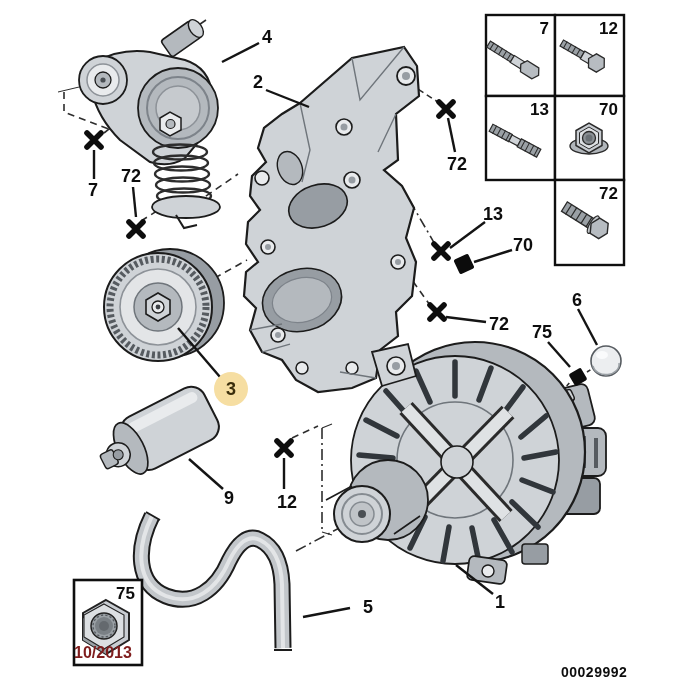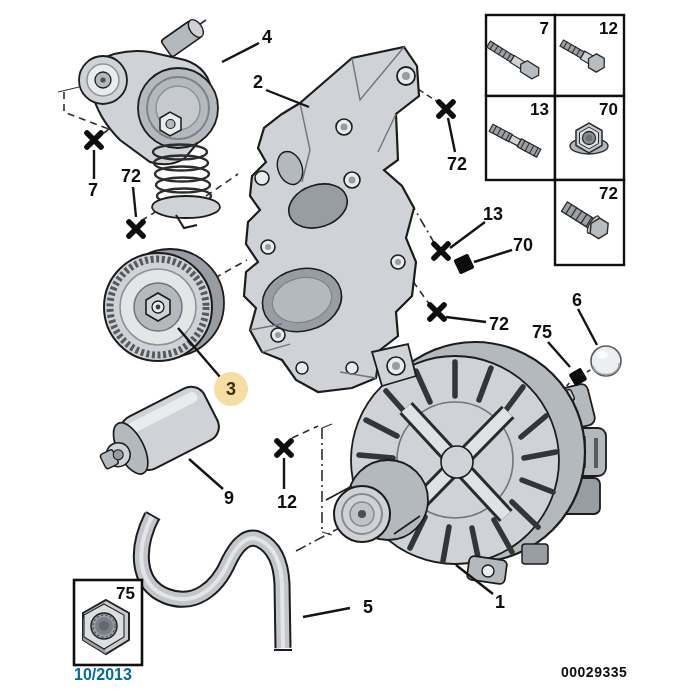--- a/index.html
+++ b/index.html
@@ -6,21 +6,21 @@
   .stage{position:relative;width:700px;height:700px;background:#fff;overflow:hidden;
          font-family:"Liberation Sans",sans-serif;}
   svg{position:absolute;left:0;top:0;}
   .co{position:absolute;transform:translate(-50%,-50%);font:700 18px "Liberation Sans",sans-serif;
       color:#0d0d0d;line-height:1;white-space:nowrap;z-index:5;}
   .hl{position:absolute;width:34px;height:34px;border-radius:50%;background:#F6DEA2;
       transform:translate(-50%,-50%);z-index:4;}
   .co.dark3{color:#3a2e0c;}
   .lg-num{position:absolute;width:62px;text-align:right;font:700 17px "Liberation Sans",sans-serif;
           color:#0d0d0d;z-index:6;}
-  .stamp-date{position:absolute;left:74px;top:666px;font:700 16px "Liberation Sans",sans-serif;color:#0369a1;}
+  .stamp-date{position:absolute;left:74px;top:644px;font:700 16px "Liberation Sans",sans-serif;color:#7f1d1d;}
   .doc-num{position:absolute;left:561px;top:664px;font:700 14px "Liberation Sans",sans-serif;
            letter-spacing:.5px;color:#0d0d0d;}
 </style>
 </head>
 <body>
 
 <div class="stage">
 
 <svg width="700" height="700" viewBox="0 0 700 700">
   <defs></defs>
@@ -281,15 +281,15 @@
 <div class="co" style="left:500px;top:602px">1</div>
 
 <div class="lg-num" style="left:487px;top:19px">7</div>
 <div class="lg-num" style="left:556px;top:19px">12</div>
 <div class="lg-num" style="left:487px;top:100px">13</div>
 <div class="lg-num" style="left:556px;top:100px">70</div>
 <div class="lg-num" style="left:556px;top:184px">72</div>
 <div class="lg-num" style="left:73px;top:584px">75</div>
 
 <div class="stamp-date">10/2013</div>
-<div class="doc-num">00029335</div>
+<div class="doc-num">00029992</div>
 
 </div>
 
 </body></html>

